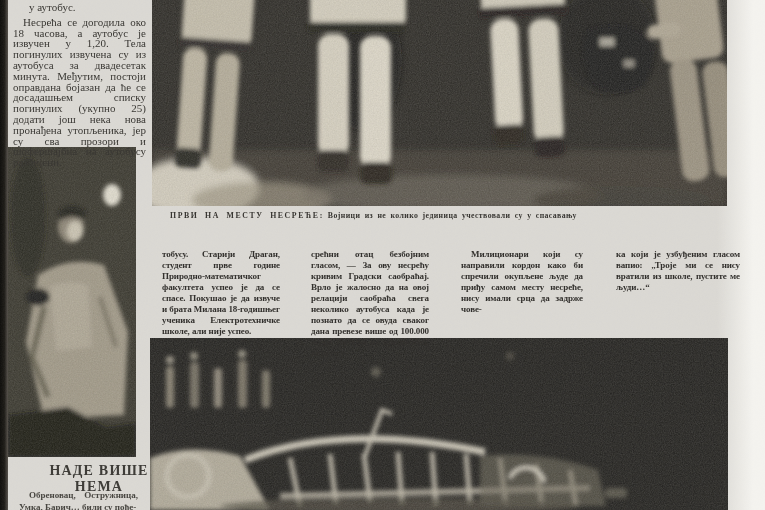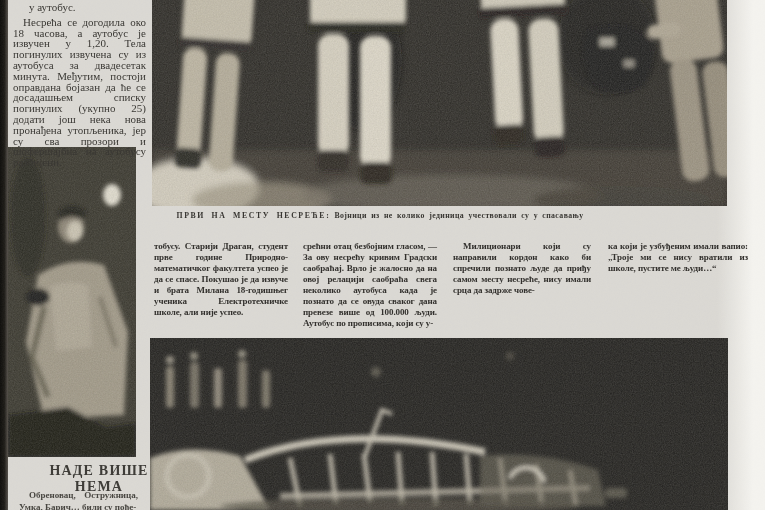--- a/index.html
+++ b/index.html
@@ -17,28 +17,28 @@
   #right-light{right:0;top:0;width:48px;height:510px;z-index:1;
     background:linear-gradient(to right,rgba(245,244,241,0),#f4f3ef 75%);}
   
   .bodytext{font-size:11px;line-height:10.8px;text-align:justify;color:#35332f;}
   #left-top-col{left:13px;top:2px;width:133px;z-index:3;}
   #left-top-col .hang{padding-left:16px;}
   #left-top-col p{margin:0;}
   #left-top-col .para{text-indent:10px;margin-top:4px;}
   .story{z-index:3;font-size:9px;line-height:11px;text-align:justify;
     font-weight:bold;color:#2e2c29;letter-spacing:-0.1px;}
-  .story p{margin:4px;}
+  .story p{margin:12px;}
   .story p.ind{text-indent:10px;}
   #col1{left:150px;top:237px;width:142px;}
   #col2{left:299px;top:237px;width:142px;}
   #col3{left:449px;top:237px;width:146px;}
   #col4{left:604px;top:237px;width:148px;}
   
-  #top-caption{left:170px;top:211px;width:420px;text-align:center;z-index:3;
+  #top-caption{left:170px;top:211px;width:420px;z-index:3;
     font-size:7.8px;font-weight:bold;color:#33312d;white-space:nowrap;}
   #top-caption .lead{letter-spacing:1.6px;word-spacing:3px;margin-right:4px;}
   #top-caption .rest{letter-spacing:0.4px;word-spacing:2px;}
   #left-caption{left:8px;top:463px;width:128px;text-align:center;z-index:3;
     font-size:14px;font-weight:bold;letter-spacing:1.2px;color:#3a3834;margin-left:27px;}
   #left-bottom-text{left:11px;top:482px;width:135px;z-index:3;
     font-size:9px;line-height:11.5px;text-align:justify;font-weight:bold;color:#44423d;}
   #left-bottom-text p{margin:8px;text-indent:10px;}
   
   .photo{z-index:2;overflow:hidden;}
@@ -141,24 +141,24 @@
   <span class="lead">ПРВИ НА МЕСТУ НЕСРЕЋЕ:</span><span class="rest">Војници из не колико јединица учествовали су у спасавању</span>
 </div>
 
 <div id="col1" class="abs story">
   <p>тобусу. Старији Драган, студент прве године Природно-математичког факултета успео је да се спасе. Покушао је да извуче и брата Милана 18-годишњег ученика Електротехничке школе, али није успео.</p>
 </div>
 <div id="col2" class="abs story">
   <p>срећни отац безбојним гласом, — За ову несрећу кривим Градски саобраћај. Врло је жалосно да на овој релацији саобраћа свега неколико аутобуса када је познато да се овуда сваког дана превезе више од 100.000 људи. Аутобус по прописима, који су у-</p>
 </div>
 <div id="col3" class="abs story">
-  <p class="ind">Милиционари који су направили кордон како би спречили познато људе да приђу самом месту несреће, нису имали срца да задрже чове-</p>
+  <p class="ind">Милиционари који су направили кордон како би спречили окупљене људе да приђу самом месту несреће, нису имали срца да задрже чове-</p>
 </div>
 <div id="col4" class="abs story">
-  <p>ка који је узбуђеним имали вапио: „Троје ми се нису вратили из школе, пустите ме људи…“</p>
+  <p>ка који је узбуђеним гласом вапио: „Троје ми се нису вратили из школе, пустите ме људи…“</p>
 </div>
 
 <div id="left-photo" class="abs photo">
   <svg width="128" height="310" viewBox="0 0 128 310">
     <rect width="128" height="310" fill="#343229"></rect>
     <g filter="url(#b2)">
       <ellipse cx="104" cy="48" rx="9" ry="11" fill="#e6e2d4"></ellipse>
       <ellipse cx="20" cy="70" rx="18" ry="60" fill="#23211a" opacity="0.8"></ellipse>
       <ellipse cx="63" cy="80" rx="13" ry="16" fill="#8c8474"></ellipse>
       <ellipse cx="67" cy="84" rx="8" ry="10" fill="#cfc8b6"></ellipse>

